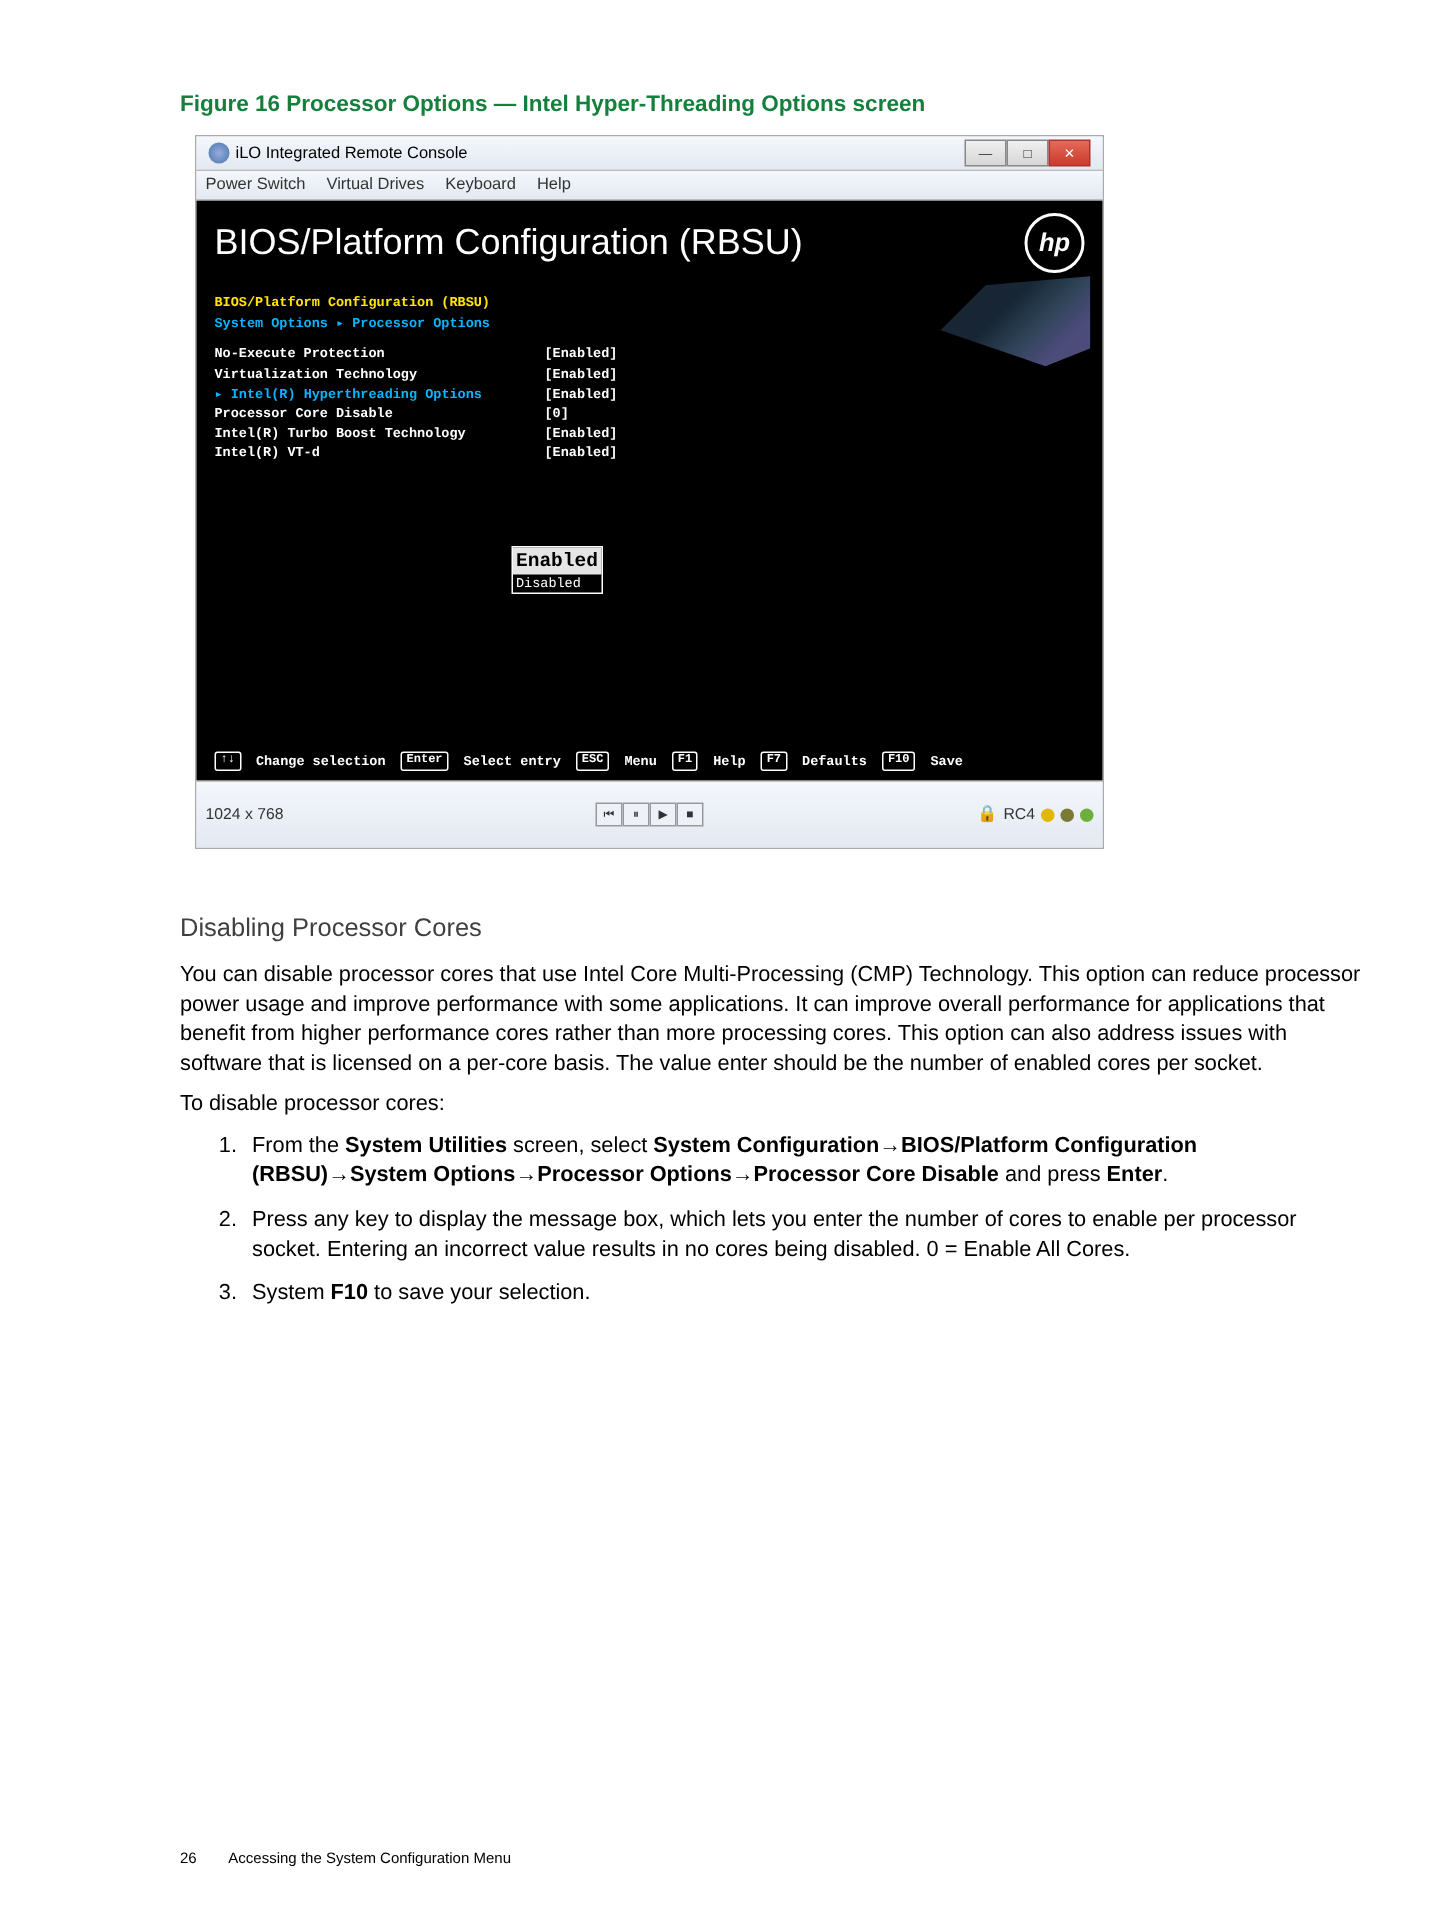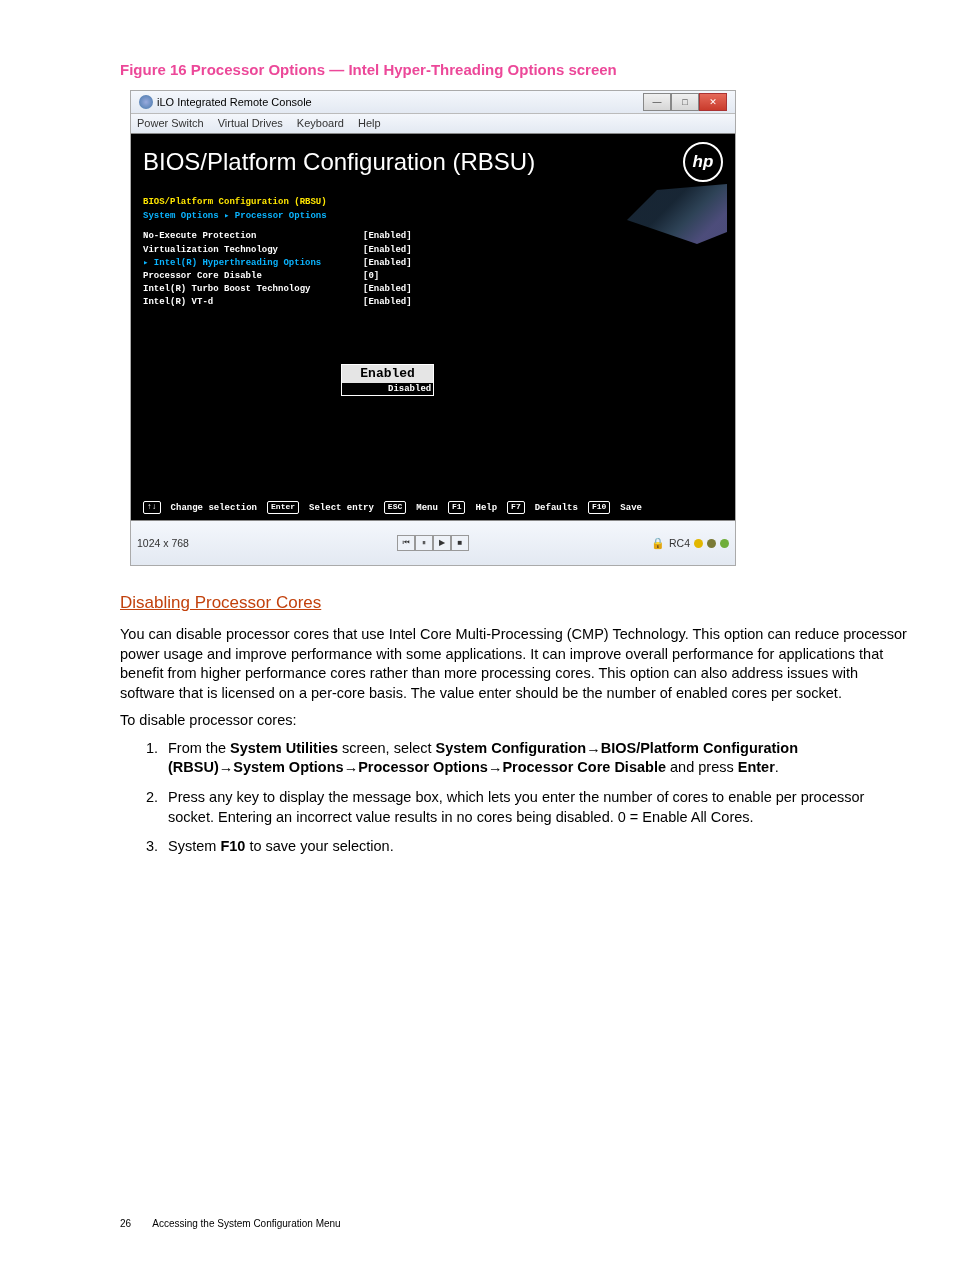--- a/index.html
+++ b/index.html
@@ -6,21 +6,21 @@
     font-family: Arial, Helvetica, sans-serif;
     margin: 0;
     padding: 60px 40px 40px 120px;
     width: 954px;
     box-sizing: border-box;
     color: #000;
     font-size: 14.5px;
     line-height: 1.35;
   }
   .figure-caption {
-    color: #ec4899;
+    color: #15803d;
     font-weight: bold;
     font-size: 15px;
     margin-bottom: 10px;
   }
   .screenshot-container {
     margin-left: 10px;
     border: 1px solid #aaa;
     width: 604px;
     background: #fff;
   }
@@ -128,25 +128,24 @@
     background: #e5e5e5;
     color: #000;
     font-weight: bold;
     padding: 0 2px;
     display:block;
     font-size:13px;
     text-align:center;
   }
   .dropdown-opt {
     color: #fff;
-    font-weight: bold;
+    font-weight: normal;
     padding: 0 2px;
     display:block;
     font-size:9px;
-    margin-left:44px;
   }
   .keybar {
     position:absolute;
     bottom: 6px; left: 12px;
     display:flex;
     gap: 10px;
     align-items:center;
     font-size: 9px;
     font-weight: bold;
     color:#fff;
@@ -179,24 +178,23 @@
     font-size:8px; background:#eef2f8;
   }
   .status-right { margin-left:auto; display:flex; align-items:center; gap:4px; }
   .lock-icon { color:#c90; font-size:11px; }
   .dot { width:9px; height:9px; border-radius:50%; }
   .dot.y { background:#e2b700; }
   .dot.g1 { background:#7a7a35; }
   .dot.g2 { background:#6fae3a; }
 
   .section-heading {
-    color: #c2410c;
+    color: #404040;
     font-size: 17px;
-    margin: 26px 0 10px 0;
-    text-decoration: underline;
+    margin: 42px 0 10px 0;
   }
   .body-text { margin: 8px 0; }
   ol.steps { padding-left: 42px; margin: 8px 0 0 0; }
   ol.steps li { margin-bottom: 10px; padding-left: 6px; }
   .bold { font-weight: bold; }
   .footer {
     position: relative;
     margin-top: 360px;
     font-size: 10px;
   }

